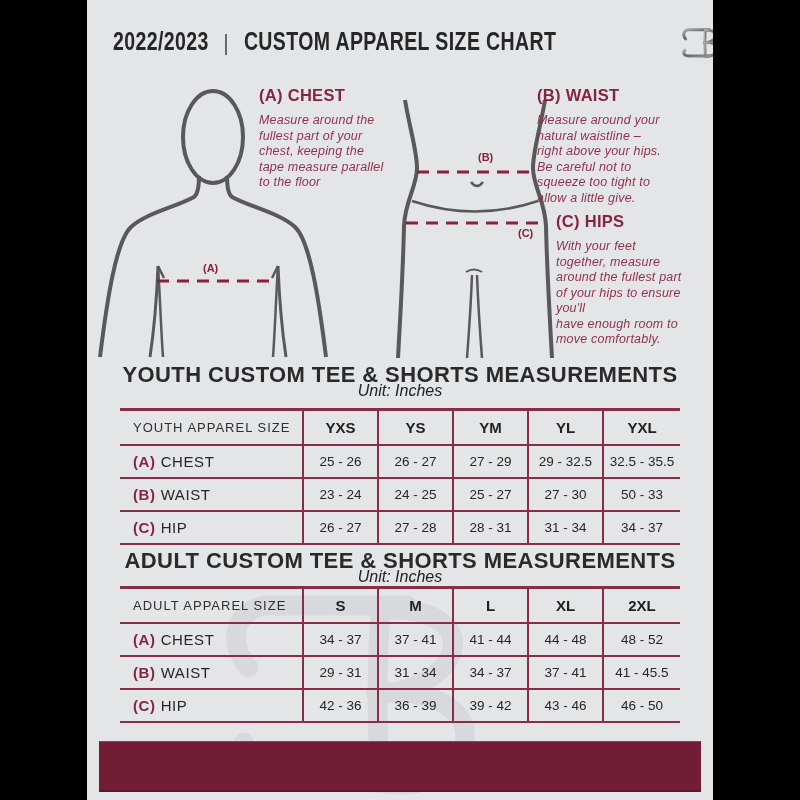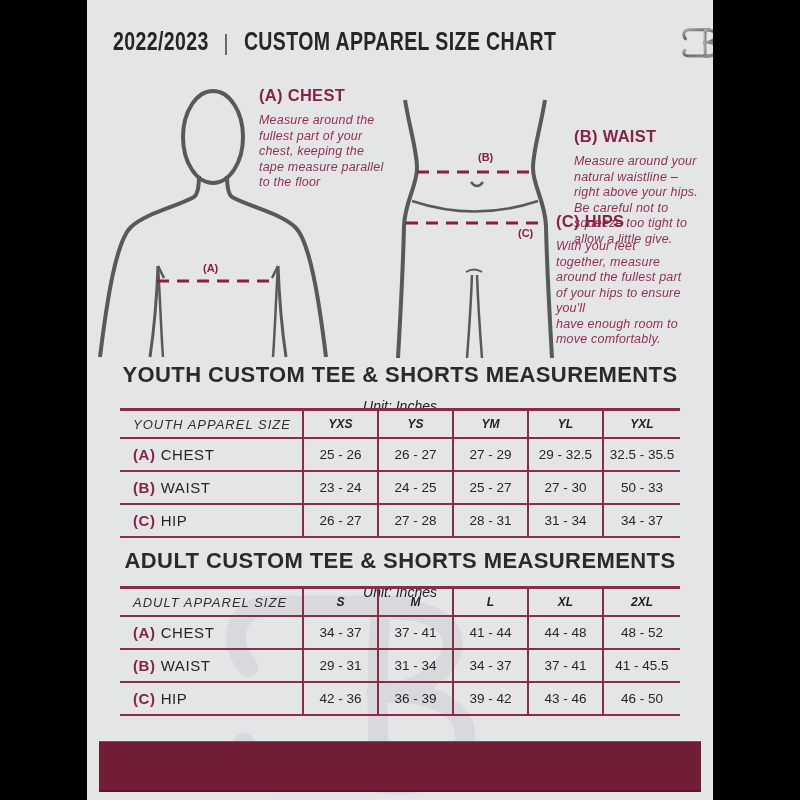--- a/index.html
+++ b/index.html
@@ -32,51 +32,51 @@
   .title-wrap .divider{font-weight:400;font-size:22px;margin:0 12px;color:#333;}
   .brand{display:flex;align-items:center;gap:10px;}
 
   
   .mblock{position:absolute;z-index:1;}
   .mblock h3{font-size:16.5px;font-weight:700;color:var(--maroon-head);
              letter-spacing:.3px;margin-bottom:8px;}
   .mblock p{font-size:12.5px;font-style:italic;font-weight:500;color:var(--maroon-body);
             line-height:15.5px;white-space:pre-line;letter-spacing:.2px;}
   .block-a{left:172px;top:86px;width:150px;}
-  .block-b{left:487px;top:86px;width:165px;margin-top:41px;}
+  .block-b{left:450px;top:86px;width:165px;}
   .block-c{left:469px;top:212px;width:168px;}
 
   
   .dlabel{position:absolute;z-index:2;font-size:11px;font-weight:700;color:var(--dash);}
   .dlabel.a{left:116px;top:262px;}
   .dlabel.b{left:391px;top:151px;}
   .dlabel.c{left:431px;top:227px;}
 
   .diagram-svg{position:absolute;left:0;top:0;z-index:1;}
 
   
   .sec-title{position:absolute;left:0;width:626px;text-align:center;z-index:1;
              font-size:22px;font-weight:700;color:#2a2a2a;letter-spacing:.4px;}
   .sec-unit{position:absolute;left:0;width:626px;text-align:center;z-index:1;
-            font-size:14px;font-style:italic;font-weight:500;color:#222;margin-top:16px;}
+            font-size:16px;font-style:italic;font-weight:500;color:#222;}
   .yt-title{top:362px;} .yt-unit{top:382px;}
   .ad-title{top:548px;} .ad-unit{top:568px;}
 
   .mtable{position:absolute;left:33px;width:560px;z-index:1;
           border-top:3px solid var(--line);}
   .yt-table{top:408px;} .ad-table{top:586px;}
   .trow{display:grid;grid-template-columns:182px 75px 75px 75px 75px 78px;
         border-bottom:2px solid var(--line);}
   .cell{display:flex;align-items:center;justify-content:center;height:31px;
         font-size:13.5px;color:#262626;}
-  .thead .cell{height:26px;font-style:italic;}
+  .thead .cell{height:33px;}
   .cell + .cell{border-left:2px solid var(--line);}
   .cell.first{justify-content:flex-start;padding-left:13px;}
   .hcell-label{font-size:13px;letter-spacing:1px;color:#2f2f2f;}
-  .hcell{font-weight:700;font-size:12px;color:#222;}
+  .hcell{font-weight:700;font-size:15px;color:#222;}
   .rlabel{font-size:15px;letter-spacing:.6px;color:#262626;}
   .rlabel .pfx{font-weight:700;color:var(--maroon-head);margin-right:5px;}
 
   
   .footer{position:absolute;left:12px;top:741px;width:602px;height:51px;z-index:3;
           background:var(--maroon);
           box-shadow:inset 0 1px 0 rgba(255,255,255,.18), inset 0 -2px 0 rgba(0,0,0,.18);}
   .watermark{position:absolute;left:130px;top:548px;z-index:0;opacity:.85;}
 </style>
 </head>

